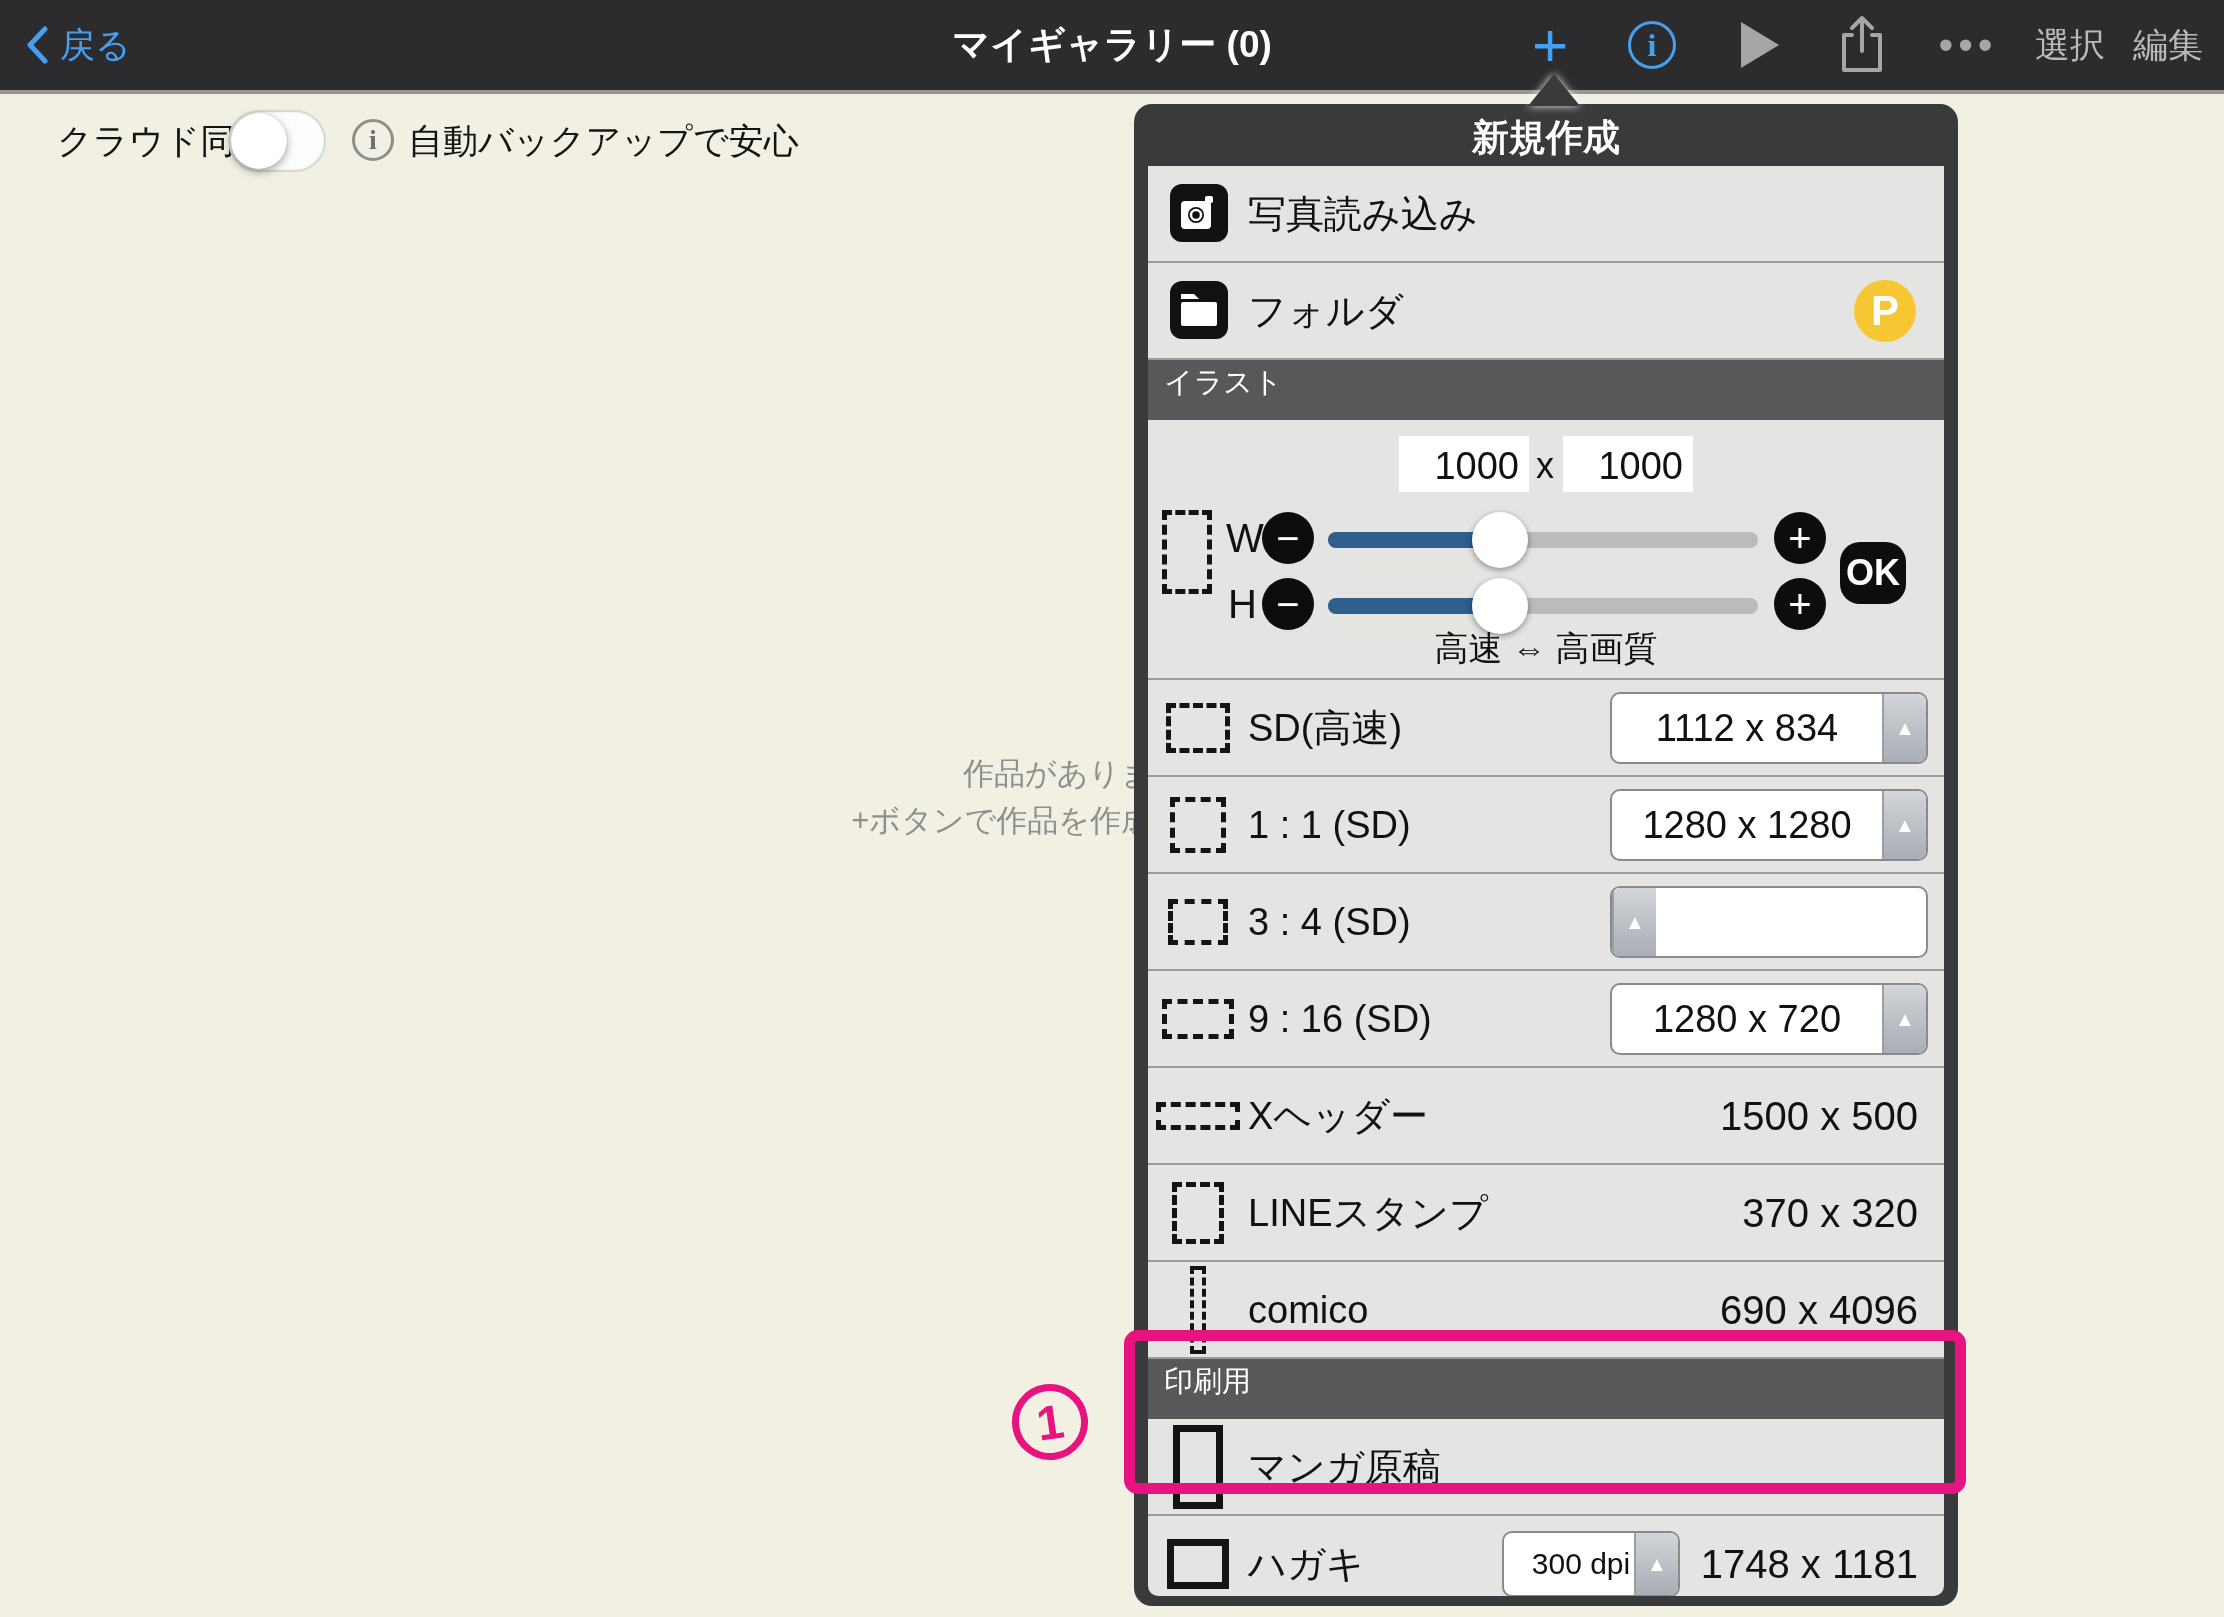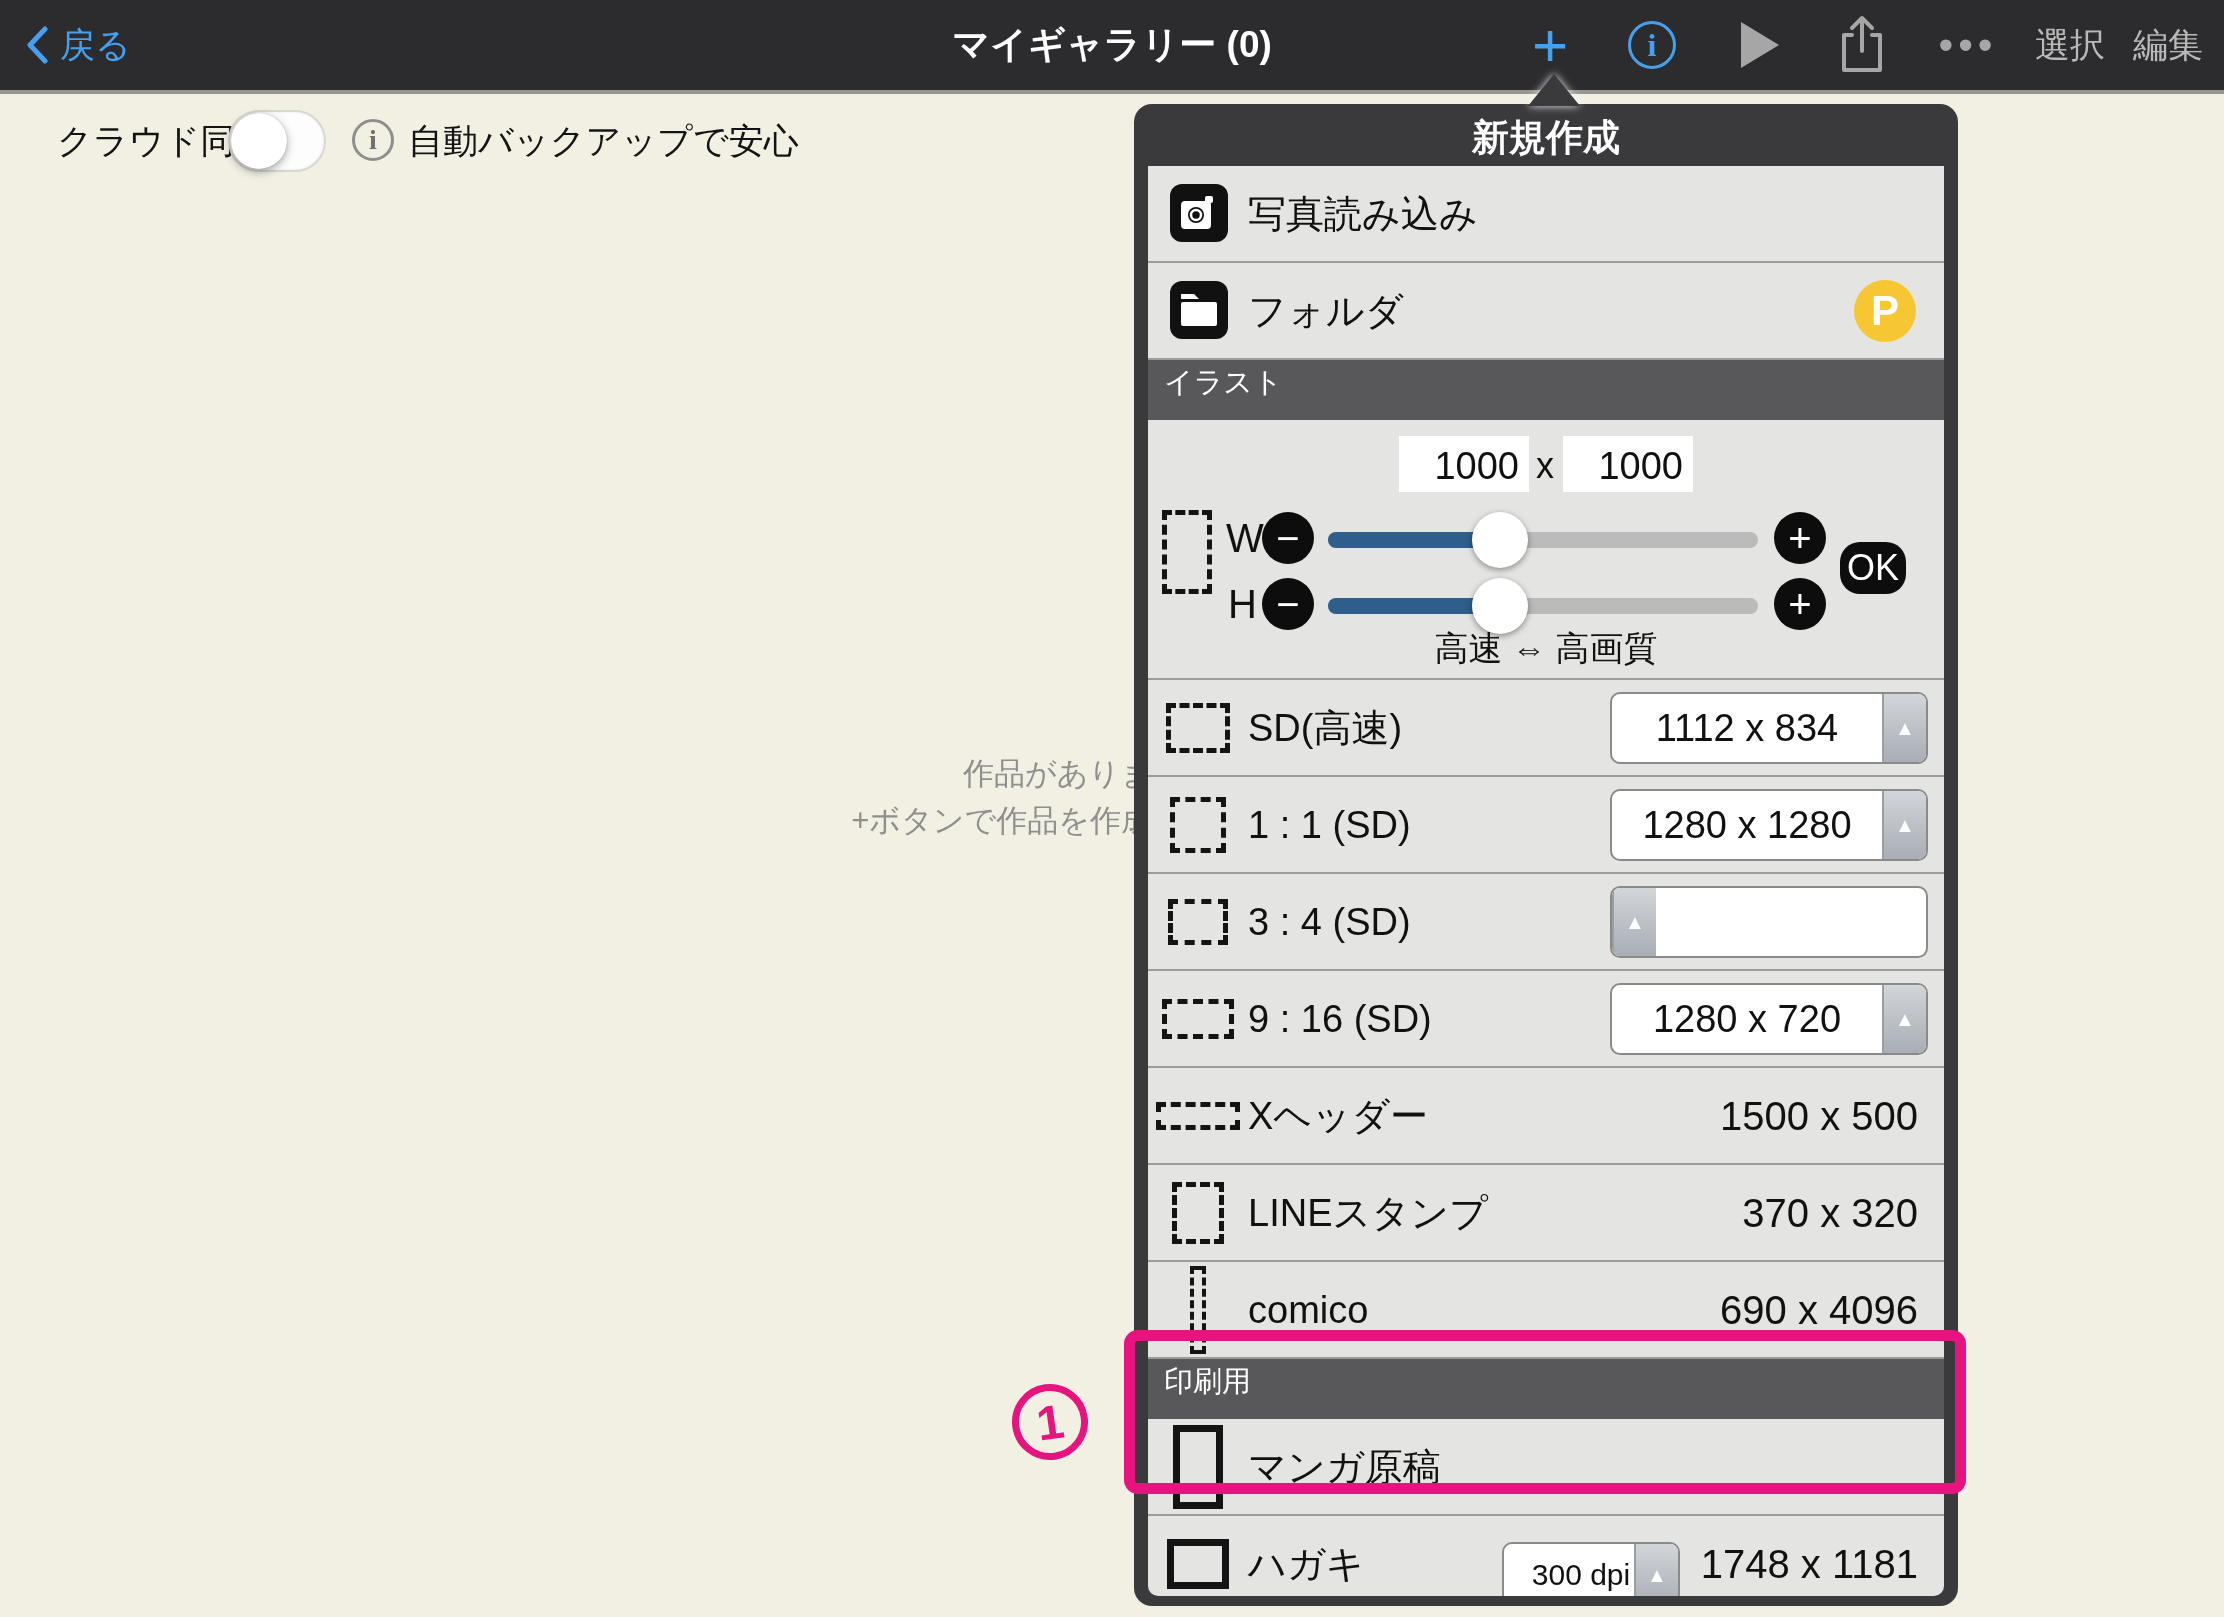--- a/index.html
+++ b/index.html
@@ -42,34 +42,34 @@
 
   .appicon { position:absolute; left:22px; top:18px; width:58px; height:58px; background:#111111; border-radius:12px; display:flex; align-items:center; justify-content:center; }
   .p-badge { position:absolute; right:28px; top:17px; width:62px; height:62px; background:#f6c733; border-radius:50%; color:#ffffff; font-size:42px; font-weight:bold; display:flex; align-items:center; justify-content:center; }
 
   .dashed { position:absolute; border:5px dashed #141414; background:transparent; }
   .solid-rect { position:absolute; border:7px solid #141414; background:transparent; }
 
   .dd { position:absolute; left:462px; top:12px; width:318px; height:72px; background:#ffffff; border:2px solid #8a8a8a; border-radius:10px; display:flex; overflow:hidden; cursor:pointer; }
   .dd-val { flex:1; text-align:center; font-size:38px; color:#111111; line-height:68px; }
   .dd-arrow { width:44px; background:linear-gradient(180deg,#d2d5d9,#a8aeb5); color:#ffffff; font-size:20px; line-height:68px; text-align:center; border-left:2px solid #9a9fa5; }
-  .dd-small { left:354px; top:26px; width:178px; height:66px;padding-left:24px; }
+  .dd-small { left:354px; top:15px; width:178px; height:66px;padding-left:24px; }
   .dd-small .dd-val { font-size:30px; line-height:62px; }
   .dd-small .dd-arrow { line-height:62px; }
 
   
   .custom { position:relative; height:260px; background:#e4e4e2; border-bottom:2px solid #9b9b99; }
   .size-box { position:absolute; top:16px; height:56px; background:#ffffff; font-size:38px; color:#111111; text-align:right; line-height:60px; padding-right:10px; cursor:text; }
   .x-sep { position:absolute; left:382px; top:16px; width:30px; height:60px; font-size:36px; color:#111111; text-align:center; line-height:60px; }
   .wh-label { position:absolute; font-size:40px; color:#111111; }
   .round-btn { position:absolute; width:52px; height:52px; background:#0d0d0d; border-radius:50%; color:#ffffff; font-size:40px; display:flex; align-items:center; justify-content:center; cursor:pointer; }
   .track { position:absolute; left:180px; width:430px; height:16px; background:#bbbbbb; border-radius:8px; }
   .track-fill { position:absolute; left:0; top:0; width:172px; height:16px; background:#2f5e8c; border-radius:8px 0 0 8px; }
   .thumb { position:absolute; left:324px; width:56px; height:56px; background:#ffffff; border-radius:50%; box-shadow:0 2px 6px rgba(0,0,0,.4); cursor:grab; }
-  .ok-btn { position:absolute; left:692px; top:122px; width:66px; height:52px; background:#0d0d0d; border-radius:20px; color:#ffffff; font-size:36px; font-weight:normal; display:flex; align-items:center; justify-content:center; cursor:pointer; }
+  .ok-btn { position:absolute; left:692px; top:122px; width:66px; height:62px; background:#0d0d0d; border-radius:20px; color:#ffffff; font-size:36px; font-weight:bold; display:flex; align-items:center; justify-content:center; cursor:pointer; }
   .speed-caption { position:absolute; left:0; bottom:6px; width:100%; text-align:center; font-size:34px; color:#111111; }
 
   
   .partial-row { position:relative; height:100px; background:linear-gradient(180deg,#c9c9c7,#ebebe9); }
 
   
   .hl-box { position:absolute; left:1124px; top:1330px; width:842px; height:164px; border:11px solid #e7137e; border-radius:14px; z-index:20; pointer-events:none; }
   .hl-circle { position:absolute; left:1012px; top:1384px; width:76px; height:76px; border:7px solid #e7137e; border-radius:50%; color:#e7137e; font-size:48px; font-weight:bold; display:flex; align-items:center; justify-content:center; z-index:20; transform:rotate(-8deg); }
 </style>
 </head>

